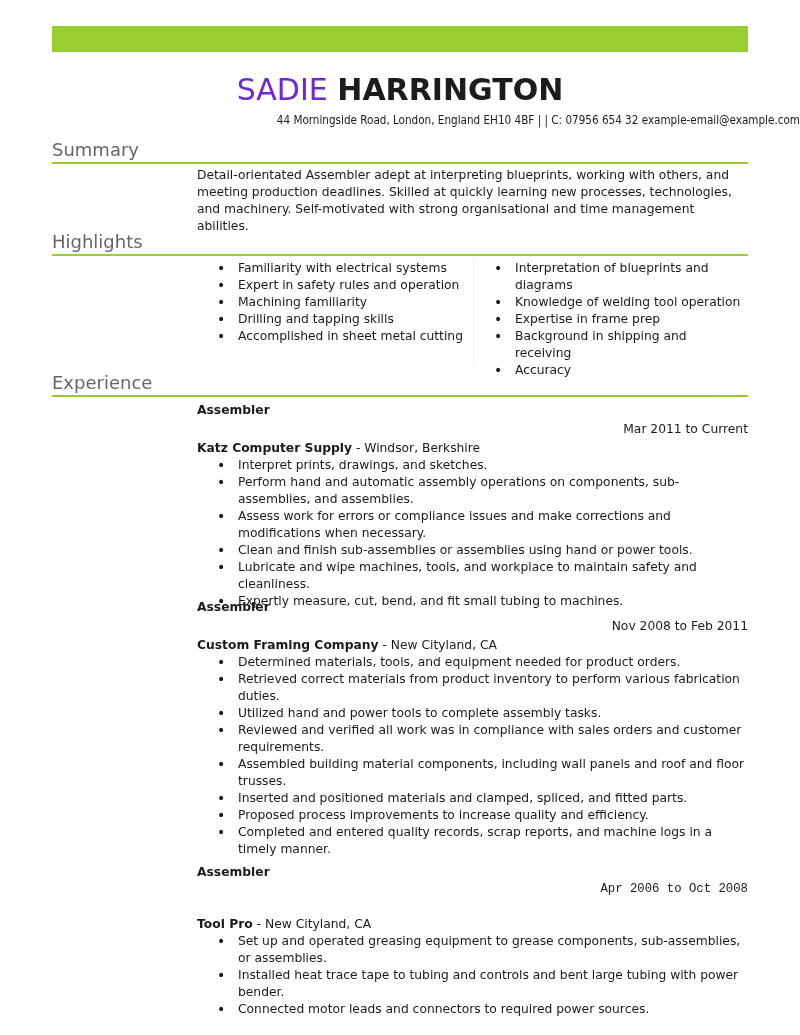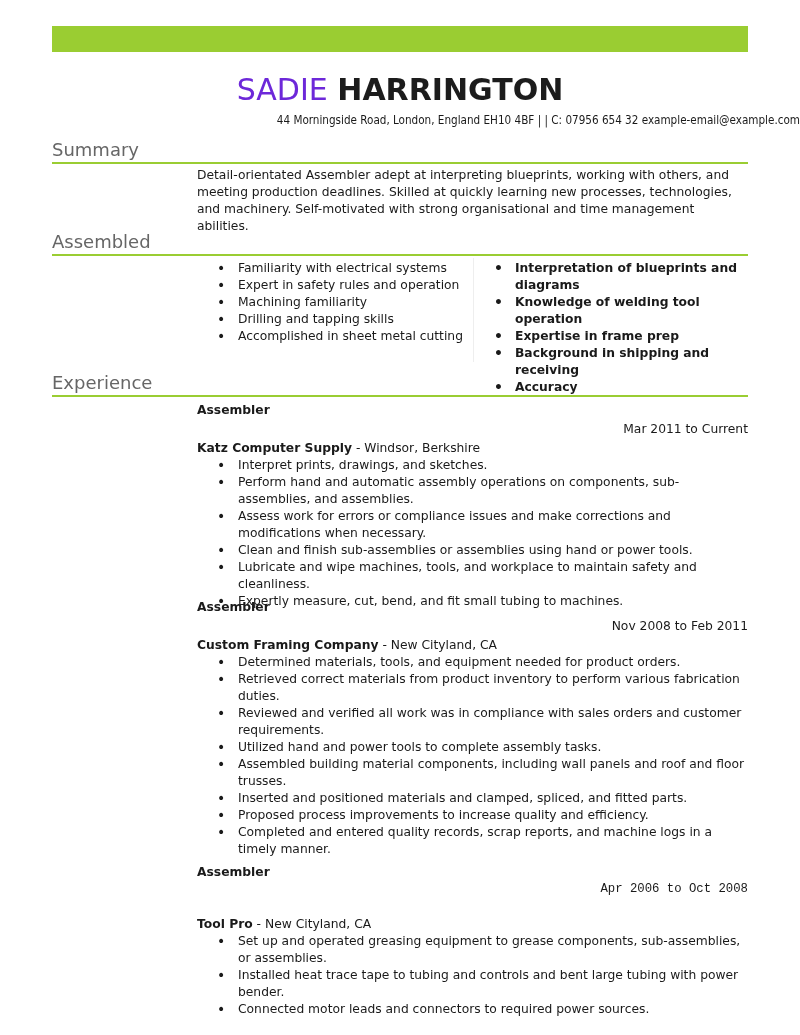--- a/index.html
+++ b/index.html
@@ -39,21 +39,21 @@
     .summary-text { top: 167px; }
     .hl-col {
       position: absolute; top: 260px; margin: 0; padding: 0; list-style: none;
       font-size: 12.3px; line-height: 17px;
     }
     .hl-col li { position: relative; padding-left: 21px; }
     .hl-col li::before {
       content: "\2022"; position: absolute; left: 0; top: 0; font-size: 14px;
     }
     .hl-left { left: 217px; width: 250px; }
-    .hl-right { left: 494px; width: 252px; font-weight: bold; }
+    .hl-right { left: 494px; width: 252px; }
     .hl-divider {
       position: absolute; left: 473px; top: 258px; width: 1px; height: 104px;
       background: #eeeeee;
     }
     .job { position: absolute; left: 197px; width: 551px; font-size: 12.3px; line-height: 17px; }
     .job-title { font-weight: bold; }
     .job-dates { text-align: right; }
     .job-company .company { font-weight: bold; }
     .job ul { margin: 0; padding: 0; list-style: none; }
     .job li { position: relative; padding-left: 41px; }
@@ -69,21 +69,21 @@
 <div class="name">
   <span class="first">SADIE</span>
   <span class="last">HARRINGTON</span>
 </div>
 <div class="contact">44 Morningside Road, London, England EH10 4BF | | C: 07956 654 32 example-email@example.com</div>
 
 <div class="section-title" style="top:139px;">Summary</div>
 <div class="rule" style="top:162px;"></div>
 <div class="body-text summary-text">Detail-orientated Assembler adept at interpreting blueprints, working with others, and meeting production deadlines. Skilled at quickly learning new processes, technologies, and machinery. Self-motivated with strong organisational and time management abilities.</div>
 
-<div class="section-title" style="top:231px;">Assembled</div>
+<div class="section-title" style="top:231px;">Highlights</div>
 <div class="rule" style="top:254px;"></div>
 <ul class="hl-col hl-left">
   <li>Familiarity with electrical systems</li>
   <li>Expert in safety rules and operation</li>
   <li>Machining familiarity</li>
   <li>Drilling and tapping skills</li>
   <li>Accomplished in sheet metal cutting</li>
 </ul>
 <div class="hl-divider"></div>
 <ul class="hl-col hl-right">
@@ -115,22 +115,22 @@
 
 <div class="job" style="top:599px;">
   <div class="job-title">Assembler</div>
   <div class="job-dates" style="margin-top:2px;">Nov 2008 to Feb 2011</div>
   <div class="job-company" style="margin-top:2px;">
     <span class="company">Custom Framing Company</span><span> - New Cityland, CA</span>
   </div>
   <ul>
     <li>Determined materials, tools, and equipment needed for product orders.</li>
     <li>Retrieved correct materials from product inventory to perform various fabrication duties.</li>
+    <li>Utilized hand and power tools to complete assembly tasks.</li>
     <li>Reviewed and verified all work was in compliance with sales orders and customer requirements.</li>
-    <li>Utilized hand and power tools to complete assembly tasks.</li>
     <li>Assembled building material components, including wall panels and roof and floor trusses.</li>
     <li>Inserted and positioned materials and clamped, spliced, and fitted parts.</li>
     <li>Proposed process improvements to increase quality and efficiency.</li>
     <li>Completed and entered quality records, scrap reports, and machine logs in a timely manner.</li>
   </ul>
 </div>
 
 <div class="job" style="top:864px;">
   <div class="job-title">Assembler</div>
   <div class="job-dates" style="margin-top:0;font-family:Liberation Mono, monospace;">Apr 2006 to Oct 2008</div>

